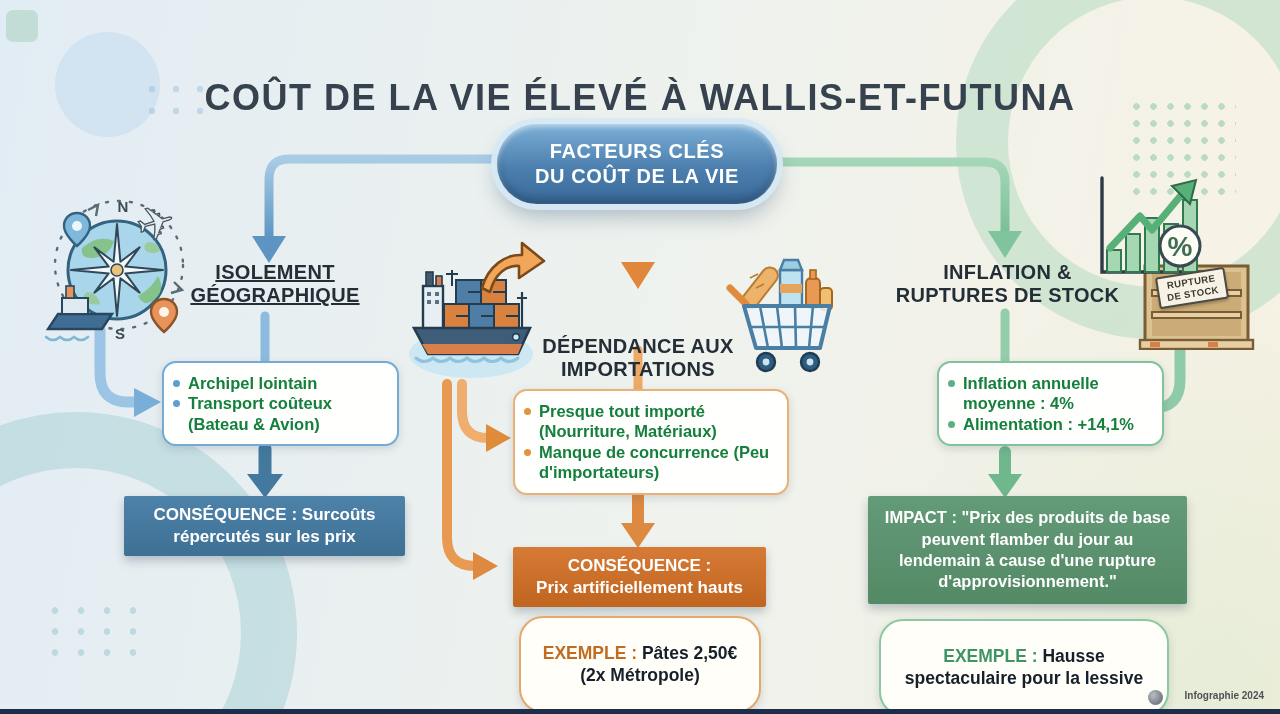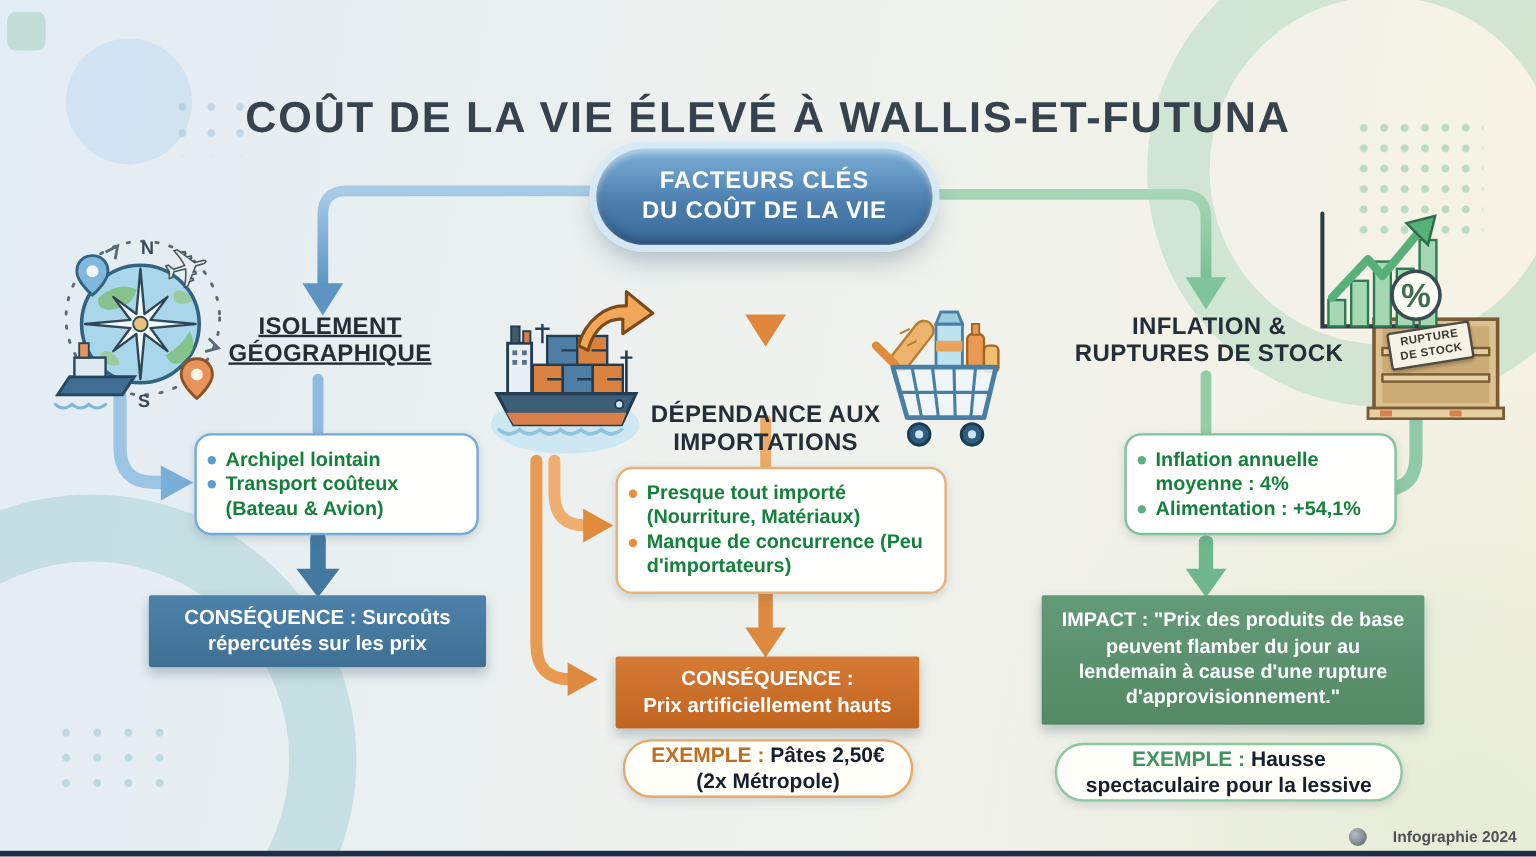--- a/index.html
+++ b/index.html
@@ -35,32 +35,32 @@
   .card .dot{flex:0 0 auto;width:7px;height:7px;border-radius:50%;margin-top:7px;}
   
   .solid{position:absolute;z-index:2;border-radius:2px;color:#fff;text-align:center;
     display:flex;flex-direction:column;justify-content:center;
     box-shadow:0 5px 10px rgba(60,80,100,.30);padding:8px 12px;font-size:17px;line-height:1.3;}
   .solid .lbl{font-weight:800;}
   .solid .txt{font-weight:600;}
   
   .example{position:absolute;z-index:2;background:#fffef8;border-radius:24px;text-align:center;
     display:flex;flex-direction:column;justify-content:center;
-    box-shadow:0 3px 8px rgba(60,80,100,.18);padding:0 10px;
+    box-shadow:0 3px 8px rgba(60,80,100,.18);padding:24px 10px;
     font-size:17.5px;font-weight:700;color:#16202a;line-height:1.28;}
   .example .lbl{font-weight:800;}
   
   .icon{position:absolute;z-index:2;}
   .stock-sign{position:absolute;z-index:3;left:1157px;top:272px;transform:rotate(-9deg);
     background:#f6f2e6;border:2px solid #4e4a44;border-radius:3px;padding:2px 7px;
     font-size:9.5px;font-weight:800;color:#3c3830;text-align:center;line-height:1.25;letter-spacing:.4px;
     box-shadow:0 2px 3px rgba(0,0,0,.25);}
   
-  .footer{position:absolute;z-index:3;right:16px;bottom:9px;display:flex;align-items:flex-end;gap:22px;
-    font-size:13px;font-weight:600;color:#4d5258;}
+  .footer{position:absolute;z-index:3;right:16px;bottom:9px;display:flex;align-items:flex-start;gap:22px;
+    font-size:10px;font-weight:600;color:#4d5258;}
   .avatar{width:15px;height:15px;border-radius:50%;
     background:radial-gradient(circle at 35% 35%, #b9bec4 0%, #7d848c 60%, #585f66 100%);}
   svg text{font-family:"Liberation Sans", sans-serif;}
 </style>
 </head>
 <body>
 
 <div id="stage">
 
   <div class="deco" style="left:6px;top:10px;width:32px;height:32px;background:rgba(165,210,190,.55);border-radius:7px;"></div>
@@ -290,21 +290,21 @@
   <div class="col-heading ml" style="left:885px;top:261px;width:245px;">INFLATION &amp;
 RUPTURES DE STOCK</div>
 
   <div class="card" style="left:902px;top:361px;width:204px;border:2.5px solid #7fc29c;margin-left:35px;">
     <div class="row">
       <span class="dot" style="background:#5fae85;"></span>
       <span>Inflation annuelle moyenne : 4%</span>
     </div>
     <div class="row">
       <span class="dot" style="background:#5fae85;"></span>
-      <span>Alimentation : +54,1%</span>
+      <span>Alimentation : +14,1%</span>
     </div>
   </div>
 
   <div class="solid" style="left:868px;top:496px;width:295px;min-height:92px;background:linear-gradient(180deg,#639a78,#548965);font-size:16.5px;">
     <div>
       <span class="lbl">IMPACT :</span> 
       <span class="txt">"Prix des produits de base peuvent flamber du jour au lendemain à cause d'une rupture d'approvisionnement."</span>
     </div>
   </div>
 

